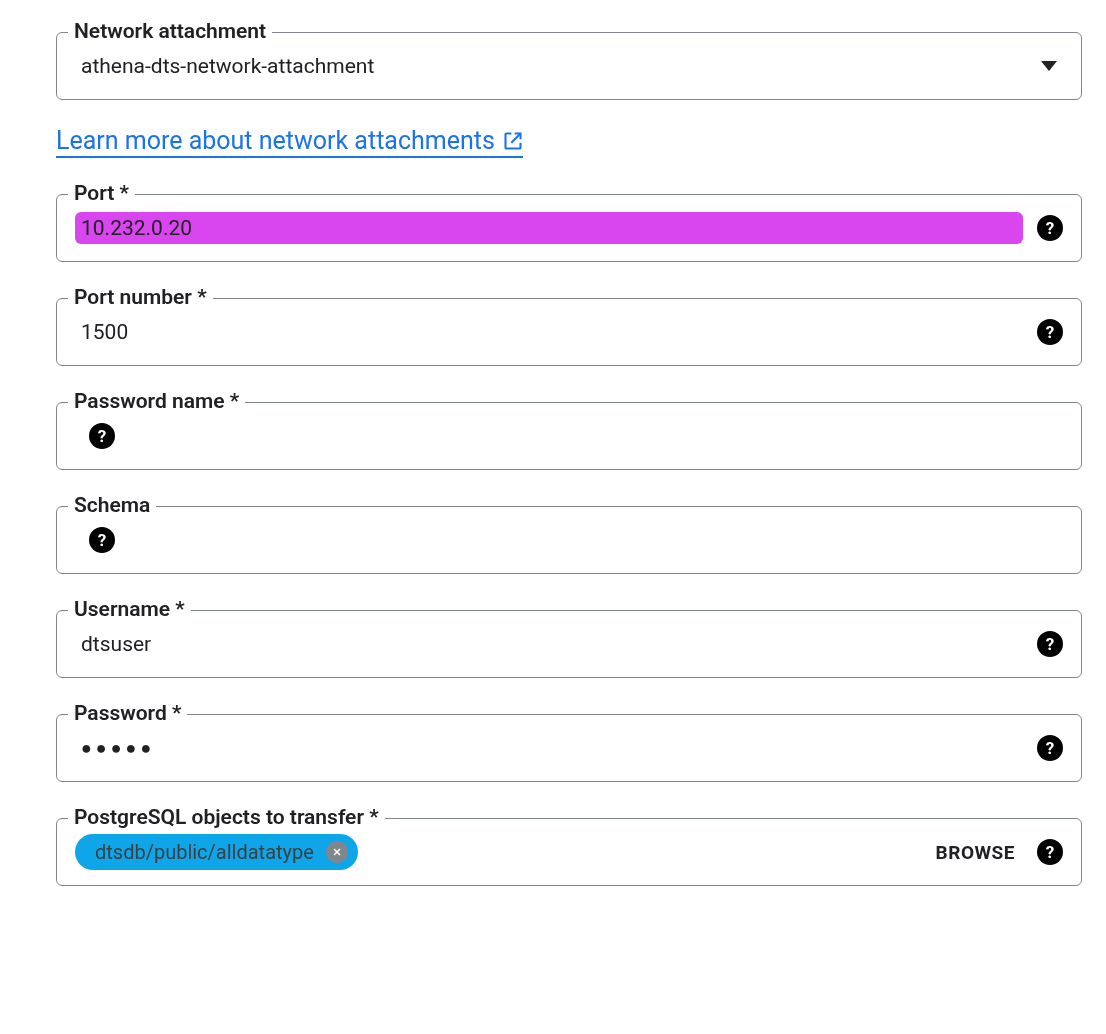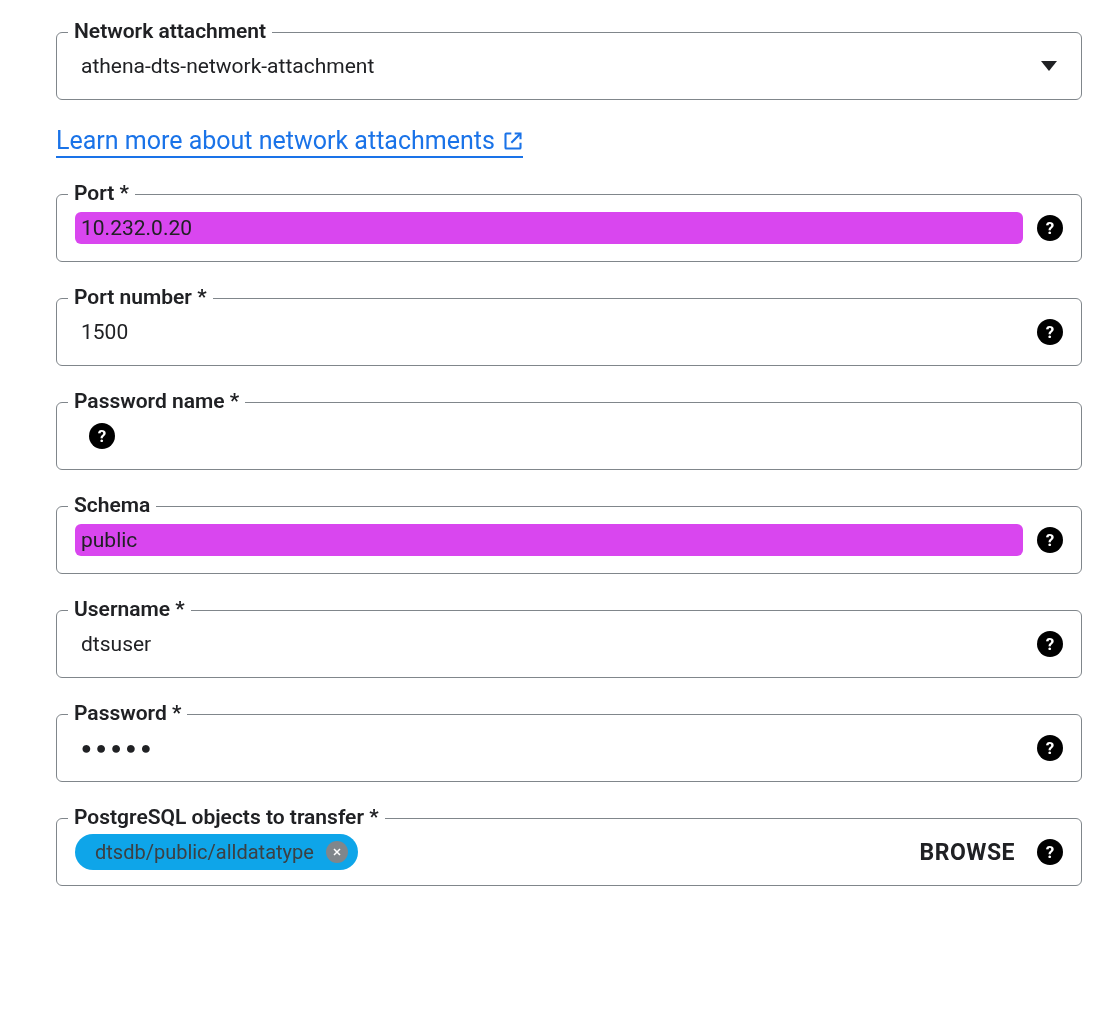--- a/index.html
+++ b/index.html
@@ -124,21 +124,21 @@
     color: #fff;
     display: flex;
     align-items: center;
     justify-content: center;
     font-size: 15px;
     margin-left: 12px;
     cursor: pointer;
   }
 
   .browse-btn {
-    font-size: 23px;
+    font-size: 19px;
     font-weight: 700;
     letter-spacing: 0.5px;
     color: #202124;
     background: transparent;
     border: none;
     cursor: pointer;
     padding: 4px 8px;
     font-family: inherit;
   }
 
@@ -210,21 +210,20 @@
     </div>
   </div>
 </div>
 
 <div class="field-wrap section-gap">
   <div class="floating-label">
     <span>Schema</span>
   </div>
   <div class="fieldset-border">
     <div class="field-row">
-      <input class="input-area highlighted" value="public" style="">
       <div class="help-icon">?</div>
     </div>
   </div>
 </div>
 
 <div class="field-wrap section-gap">
   <div class="floating-label">
     <span>Username *</span>
   </div>
   <div class="fieldset-border">

